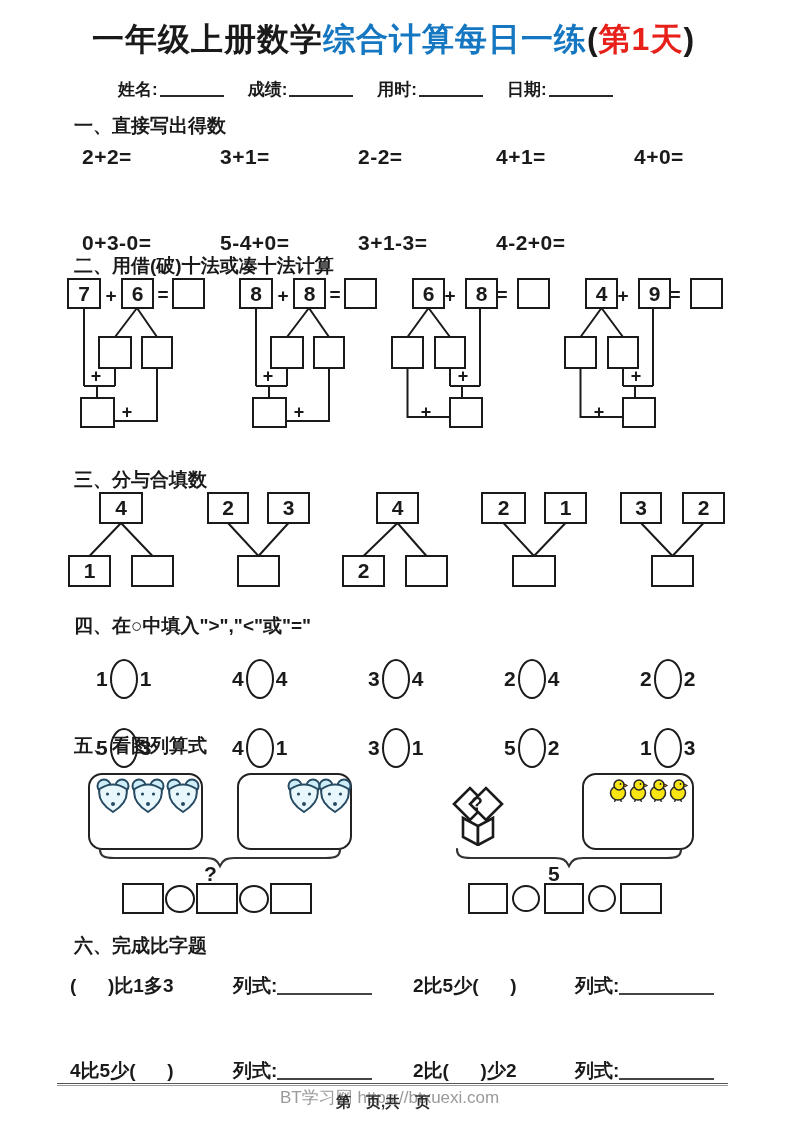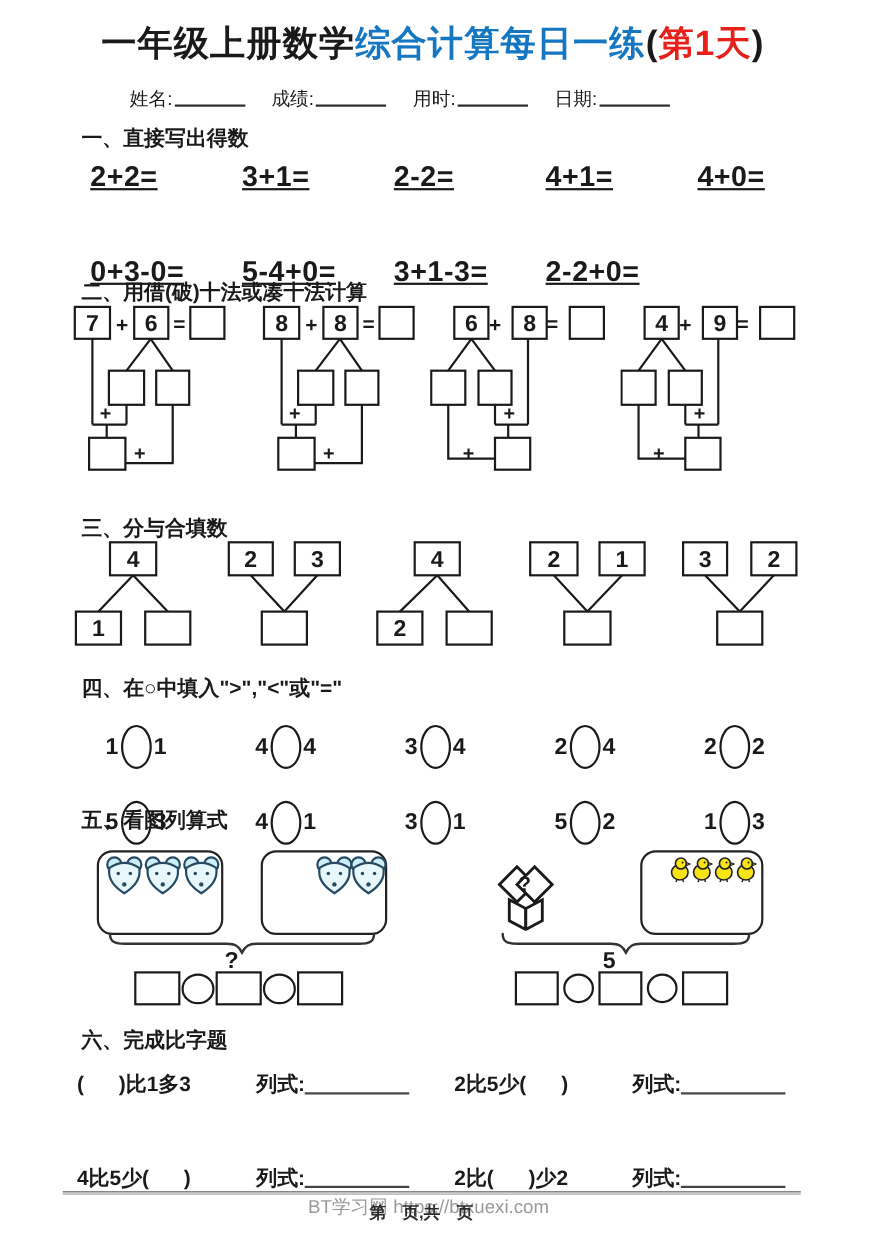--- a/index.html
+++ b/index.html
@@ -3,25 +3,25 @@
 <meta charset="utf-8">
 <style>
   * { margin:0; padding:0; box-sizing:border-box; }
   body { background:#ffffff; }
   .page { position:relative; width:793px; height:1122px; background:#fff; overflow:hidden;
           font-family:"Liberation Sans", sans-serif; color:#1a1a1a; }
   .abs { position:absolute; }
   .main-title { top:18px; left:0; width:787px; text-align:center; font-size:32px; font-weight:700; letter-spacing:1px; white-space:nowrap; }
   .t-blue { color:#1577c1; }
   .t-red  { color:#e8201a; }
-  .info-row { top:78px; left:118px; display:flex; gap:24px; font-size:17px; font-weight:400; }
+  .info-row { top:78px; left:118px; display:flex; gap:24px; font-size:17px; font-weight:700; }
   .blank { display:inline-block; width:64px; height:16px; border-bottom:2px solid #2b2b2b; margin-left:2px; vertical-align:-2px; }
   .sec-title { font-size:19px; font-weight:700; white-space:pre;margin-left:24px; }
   .grid1 { left:82px; display:grid; grid-template-columns:repeat(5,138px); grid-auto-rows:26px; row-gap:60px; }
-  .expr { font-size:26px; font-weight:600; letter-spacing:0.5px;text-decoration:underline; }
+  .expr { font-size:21px; font-weight:600; letter-spacing:0.5px; }
   svg text { font-family:"Liberation Sans", sans-serif; fill:#1a1a1a; }
   .svgnum  { font-size:21px; font-weight:600; text-anchor:middle; }
   .svgop   { font-size:19px; font-weight:600; text-anchor:middle; }
   .svgplus { font-size:18px; font-weight:700; text-anchor:middle; }
   .grid4 { left:96px; display:grid; grid-template-columns:repeat(5,136px); grid-auto-rows:44px; row-gap:25px; }
   .cmp { display:flex; align-items:center; gap:2px; font-size:21px; font-weight:600; }
   .cmp-circle { width:28px; height:40px; border:2px solid #1a1a1a; border-radius:50%; }
   .rbox { border:2px solid #222; border-radius:14px; background:#fff; }
   .eq-row { display:flex; align-items:center; }
   .eq-sq { border:2px solid #1a1a1a; background:#fff; }
@@ -50,21 +50,21 @@
   <div class="abs sec-title" style="left:50px;top:113px">一、直接写出得数</div>
   <div class="abs grid1" style="top:145px">
     <span class="expr">2+2=</span>
     <span class="expr">3+1=</span>
     <span class="expr">2-2=</span>
     <span class="expr">4+1=</span>
     <span class="expr">4+0=</span>
     <span class="expr">0+3-0=</span>
     <span class="expr">5-4+0=</span>
     <span class="expr">3+1-3=</span>
-    <span class="expr">2-2+0=</span>
+    <span class="expr">4-2+0=</span>
   </div>
 
   <div class="abs sec-title" style="left:50px;top:253px">二、用借(破)十法或凑十法计算</div>
 
   <svg class="abs" style="left:55px;top:270px" width="165" height="160" viewBox="0 0 165 160">
     <g fill="none" stroke="#1a1a1a" stroke-width="2">
       <rect x="13" y="9" width="32" height="29"></rect>
       <rect x="67" y="9" width="31" height="29"></rect>
       <rect x="118" y="9" width="31" height="29"></rect>
       <rect x="44" y="67" width="32" height="31"></rect>

